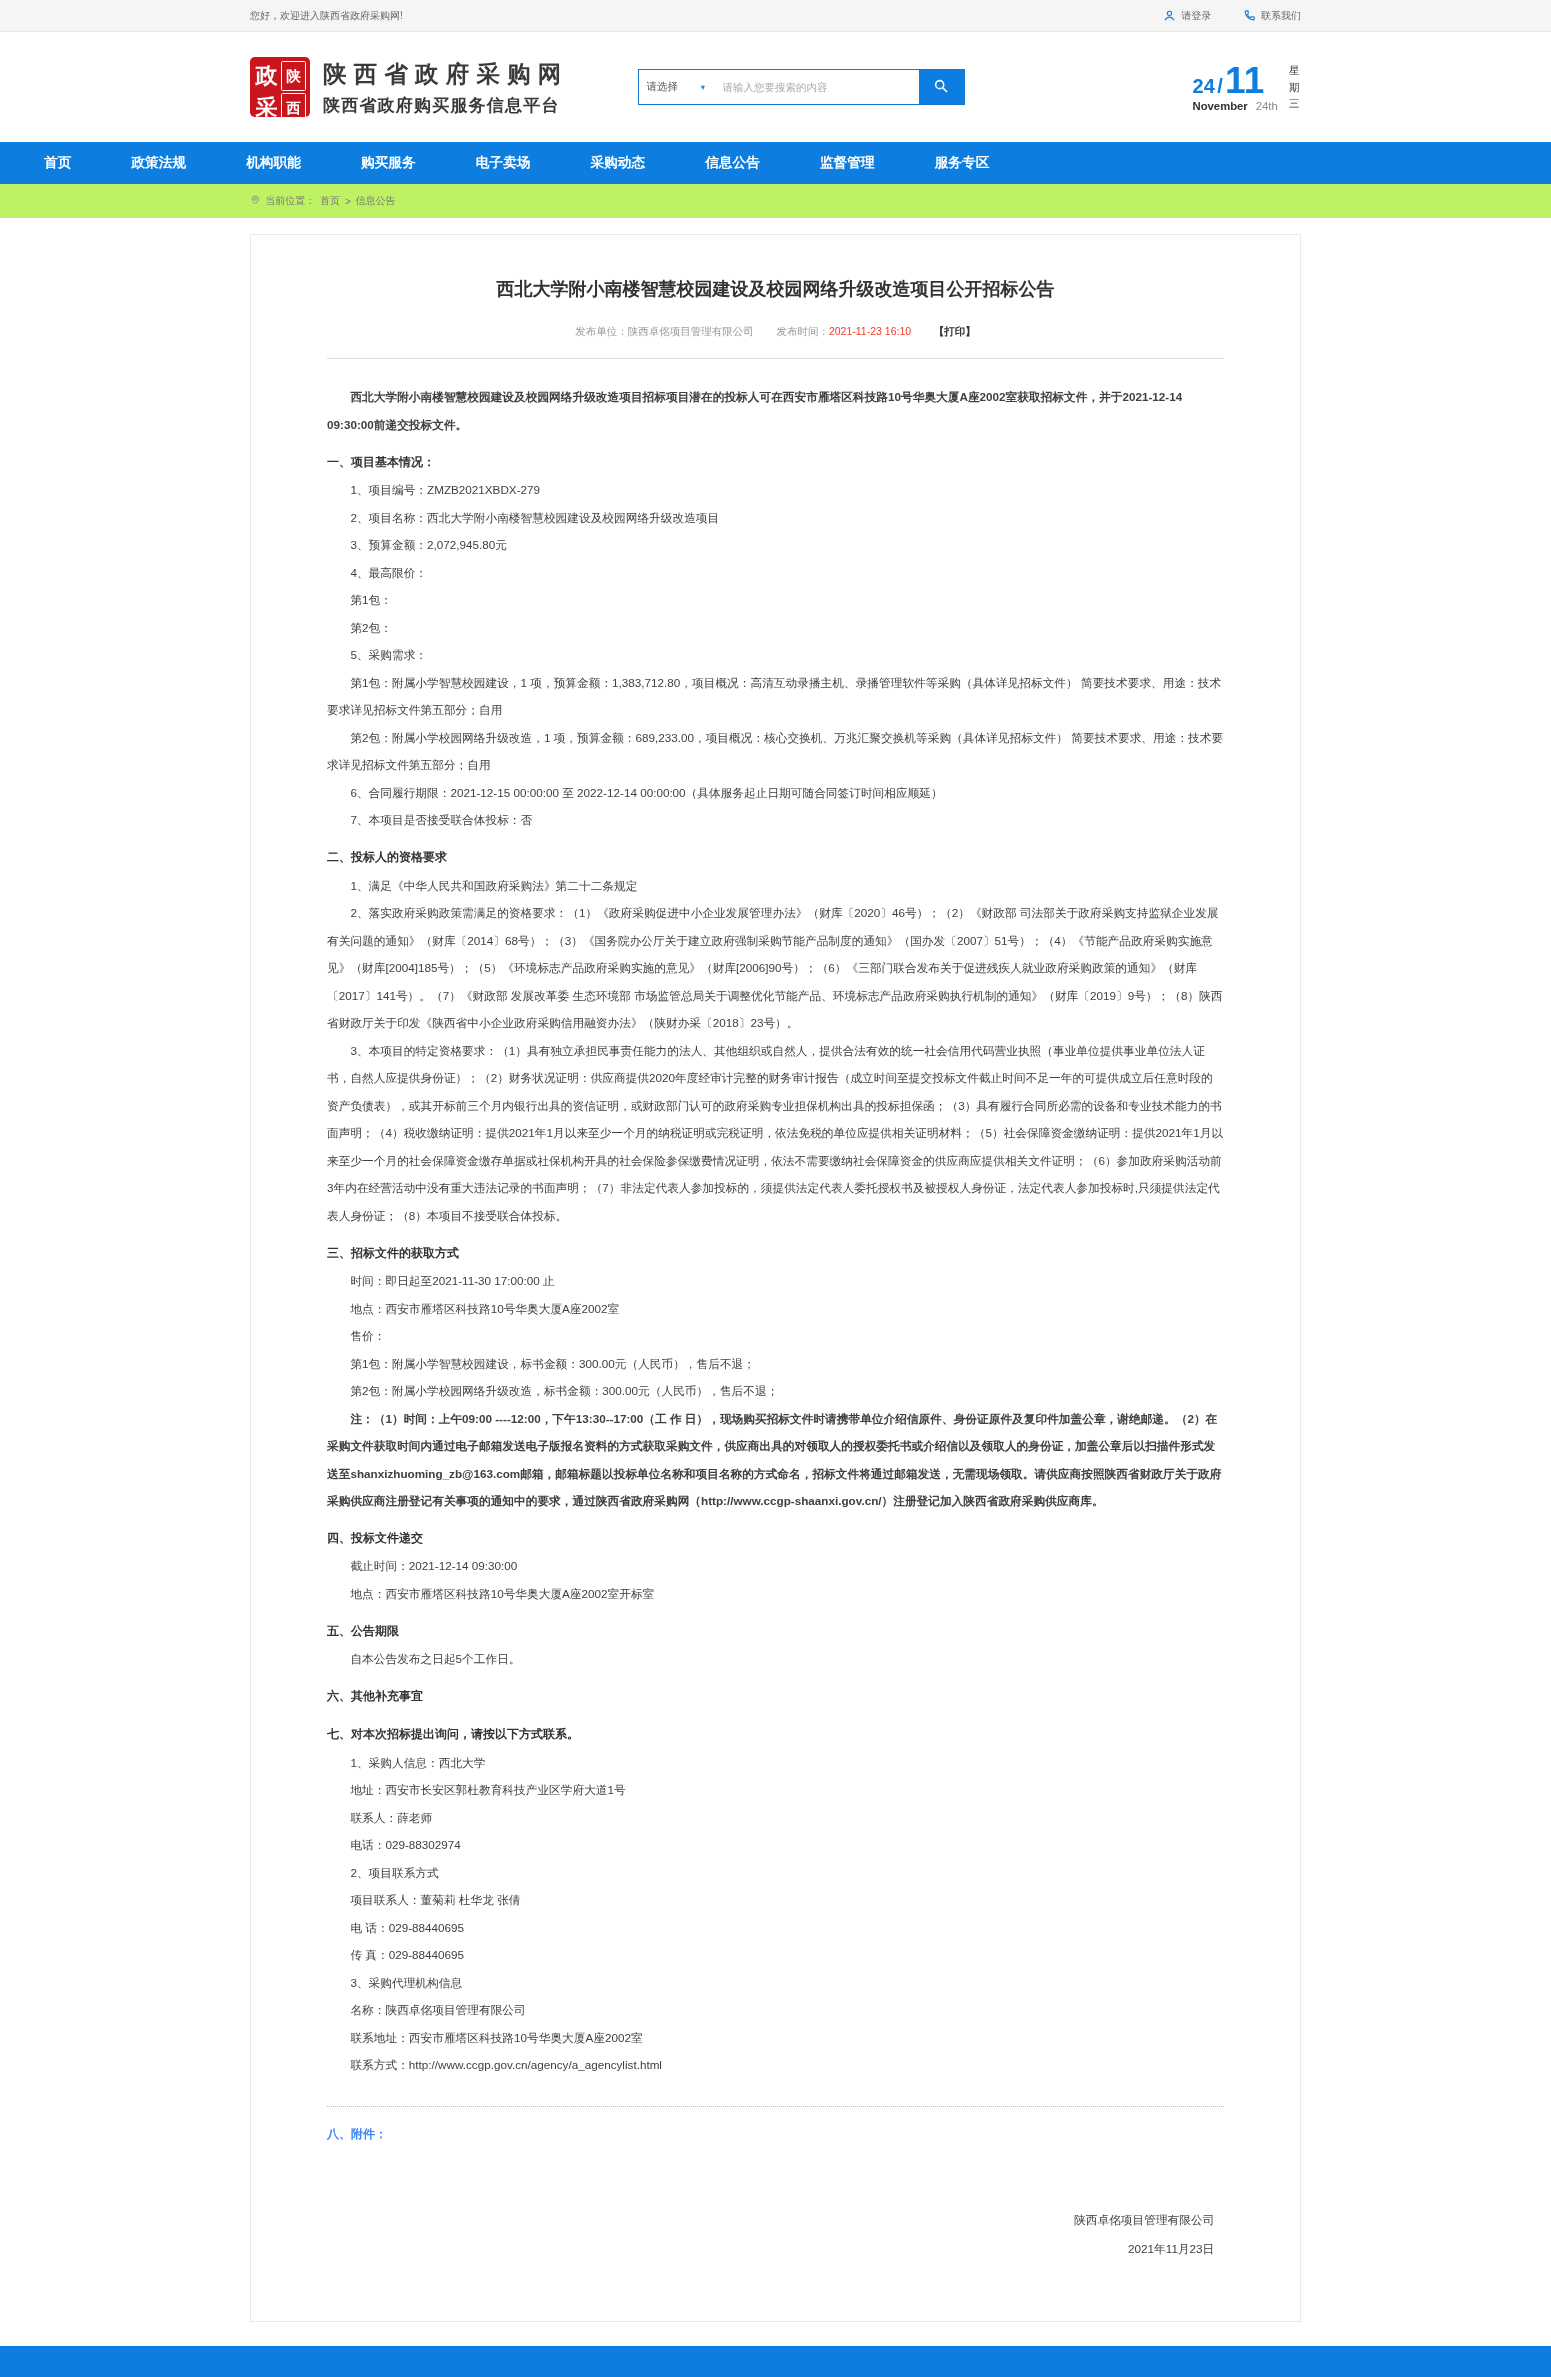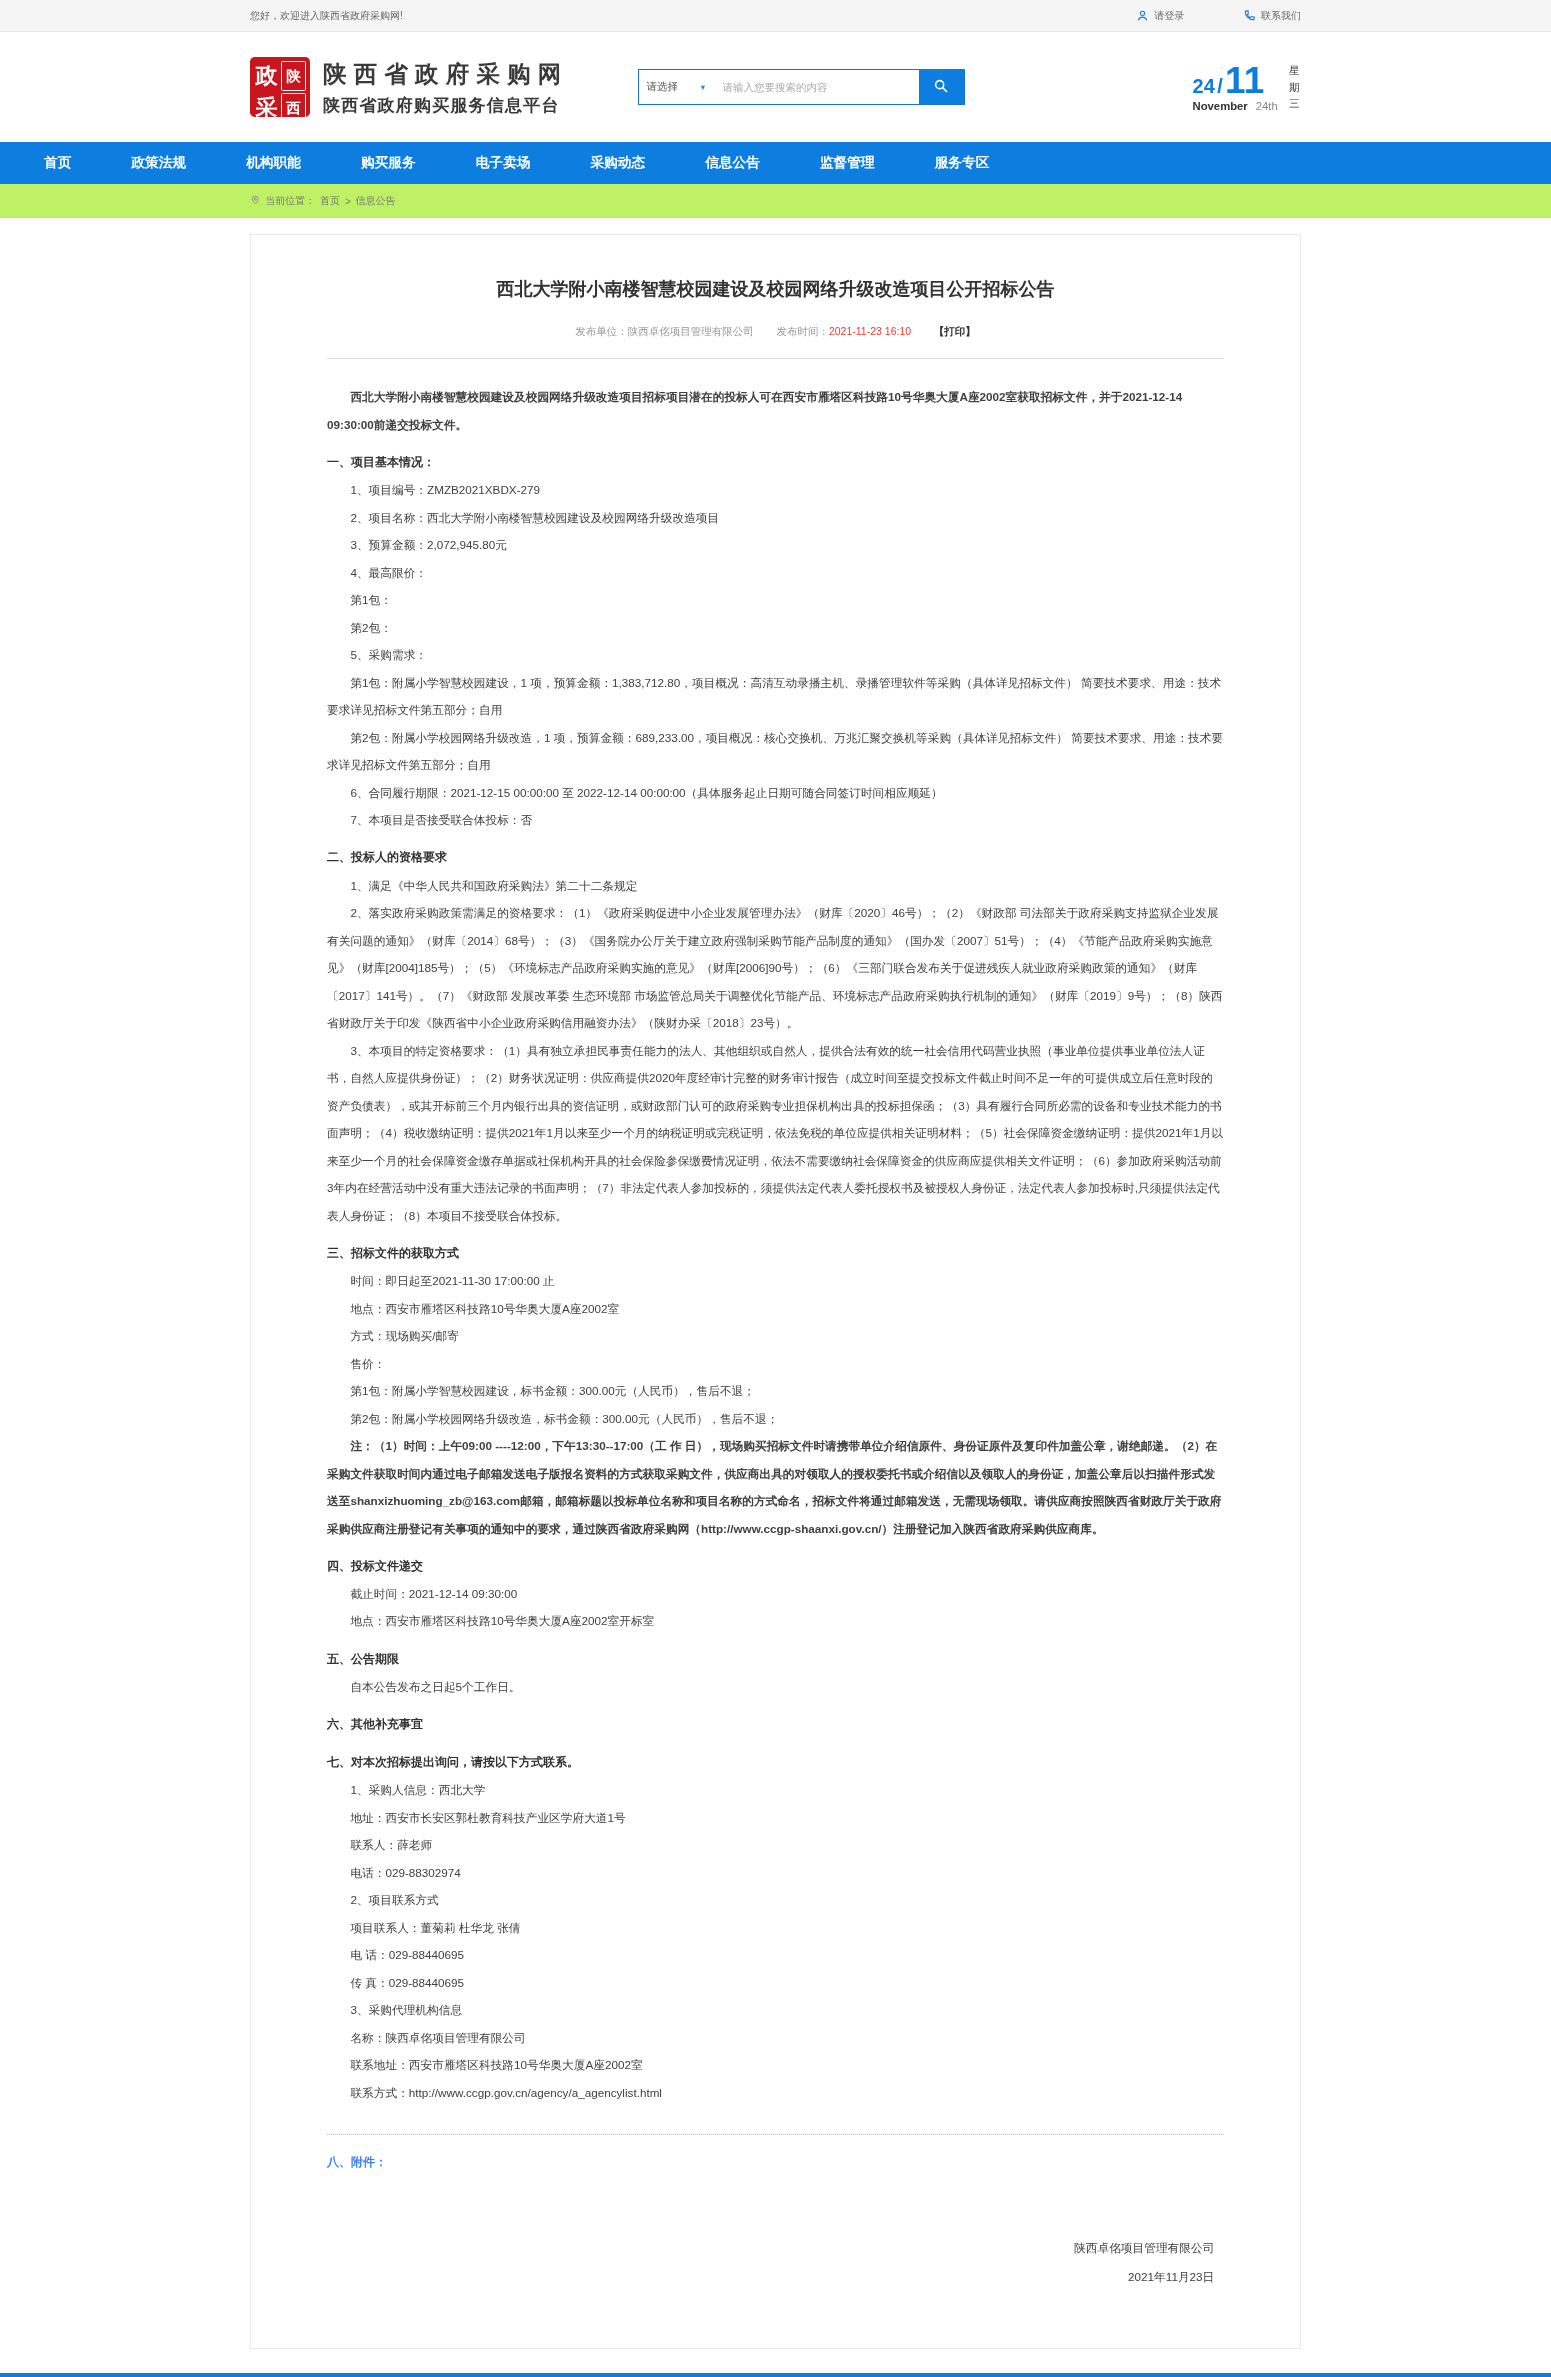--- a/index.html
+++ b/index.html
@@ -2,21 +2,21 @@
 <html style="font-size:13px"><head>
 <meta charset="utf-8">
 <style>
   * { box-sizing: border-box; }
   body { margin:0; background:#fff; color:#333; font-family:"Liberation Sans","DejaVu Sans",sans-serif; }
   .wrap { width:1051px; margin:0 auto; }
 
   
   .topbar { height:32px; background:#f5f5f5; border-bottom:0.8px solid #e8e8e8; font-size:10px; color:#666; }
   .topbar-inner { display:flex; justify-content:space-between; align-items:center; height:100%; }
-  .topbar-links { display:flex; align-items:center;gap:27px; }
+  .topbar-links { display:flex; align-items:center; }
   .tlink { display:inline-flex; align-items:center; gap:4.8px; margin-left:32px; color:#666; cursor:pointer; text-decoration:none; }
   .tlink svg { display:block; }
 
   
   .header-inner { height:110px; display:flex; align-items:center; }
   .brand { display:flex; align-items:center; gap:13px; }
   .seal { width:60px; height:60px; background:#c9151e; border-radius:4.8px; display:grid; grid-template-columns:1fr 1fr; grid-template-rows:1fr 1fr; padding:4px; gap:2.4px; }
   .seal span { display:flex; align-items:center; justify-content:center; color:#fff; font-weight:bold; }
   .seal .big { font-size:22px; }
   .seal .boxed { border:1.6px solid #fff; font-size:14.5px; border-radius:1.6px; }
@@ -223,21 +223,20 @@
         <p class="n">2、落实政府采购政策需满足的资格要求：（1）《政府采购促进中小企业发展管理办法》（财库〔2020〕46号）；（2）《财政部 司法部关于政府采购支持监狱企业发展有关问题的通知》（财库〔2014〕68号）；（3）《国务院办公厅关于建立政府强制采购节能产品制度的通知》（国办发〔2007〕51号）；（4）《节能产品政府采购实施意见》（财库[2004]185号）；（5）《环境标志产品政府采购实施的意见》（财库[2006]90号）；（6）《三部门联合发布关于促进残疾人就业政府采购政策的通知》（财库〔2017〕141号）。（7）《财政部 发展改革委 生态环境部 市场监管总局关于调整优化节能产品、环境标志产品政府采购执行机制的通知》（财库〔2019〕9号）；（8）陕西省财政厅关于印发《陕西省中小企业政府采购信用融资办法》（陕财办采〔2018〕23号）。</p>
 
         <p class="n">3、本项目的特定资格要求：（1）具有独立承担民事责任能力的法人、其他组织或自然人，提供合法有效的统一社会信用代码营业执照（事业单位提供事业单位法人证书，自然人应提供身份证）；（2）财务状况证明：供应商提供2020年度经审计完整的财务审计报告（成立时间至提交投标文件截止时间不足一年的可提供成立后任意时段的资产负债表），或其开标前三个月内银行出具的资信证明，或财政部门认可的政府采购专业担保机构出具的投标担保函；（3）具有履行合同所必需的设备和专业技术能力的书面声明；（4）税收缴纳证明：提供2021年1月以来至少一个月的纳税证明或完税证明，依法免税的单位应提供相关证明材料；（5）社会保障资金缴纳证明：提供2021年1月以来至少一个月的社会保障资金缴存单据或社保机构开具的社会保险参保缴费情况证明，依法不需要缴纳社会保障资金的供应商应提供相关文件证明；（6）参加政府采购活动前3年内在经营活动中没有重大违法记录的书面声明；（7）非法定代表人参加投标的，须提供法定代表人委托授权书及被授权人身份证，法定代表人参加投标时,只须提供法定代表人身份证；（8）本项目不接受联合体投标。</p>
 
         <p class="h">三、招标文件的获取方式</p>
 
         <p class="n">时间：即日起至2021-11-30 17:00:00 止</p>
 
         <p class="n">地点：西安市雁塔区科技路10号华奥大厦A座2002室</p>
 
-        <p class="n">方式：现场购买/邮寄</p>
 
         <p class="n">售价：</p>
 
         <p class="n">第1包：附属小学智慧校园建设，标书金额：300.00元（人民币），售后不退；</p>
 
         <p class="n">第2包：附属小学校园网络升级改造，标书金额：300.00元（人民币），售后不退；</p>
 
         <p class="b">注：（1）时间：上午09:00 ----12:00，下午13:30--17:00（工 作 日），现场购买招标文件时请携带单位介绍信原件、身份证原件及复印件加盖公章，谢绝邮递。（2）在采购文件获取时间内通过电子邮箱发送电子版报名资料的方式获取采购文件，供应商出具的对领取人的授权委托书或介绍信以及领取人的身份证，加盖公章后以扫描件形式发送至shanxizhuoming_zb@163.com邮箱，邮箱标题以投标单位名称和项目名称的方式命名，招标文件将通过邮箱发送，无需现场领取。请供应商按照陕西省财政厅关于政府采购供应商注册登记有关事项的通知中的要求，通过陕西省政府采购网（http://www.ccgp-shaanxi.gov.cn/）注册登记加入陕西省政府采购供应商库。</p>
 
         <p class="h">四、投标文件递交</p>

